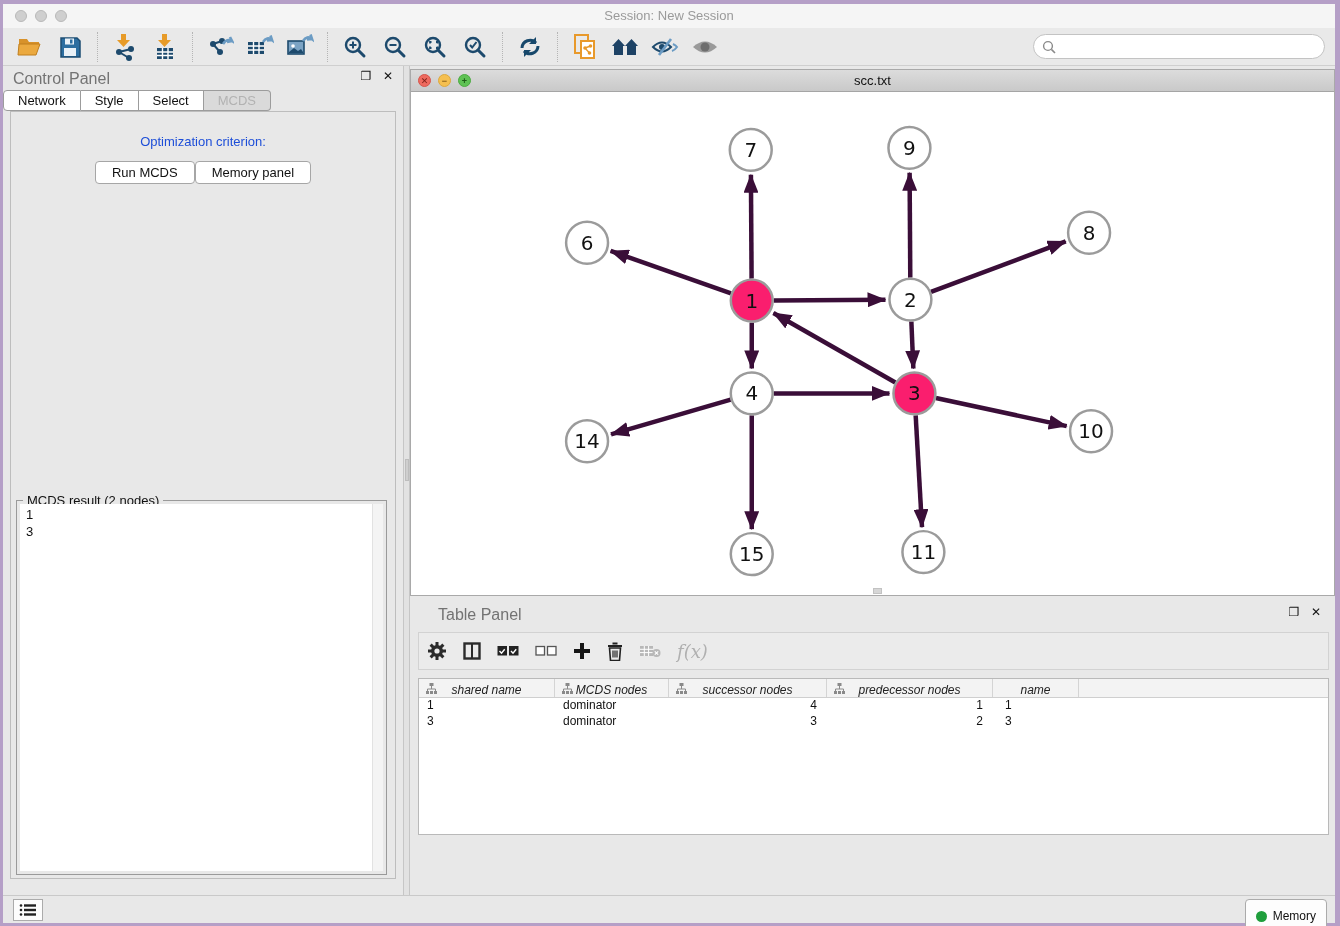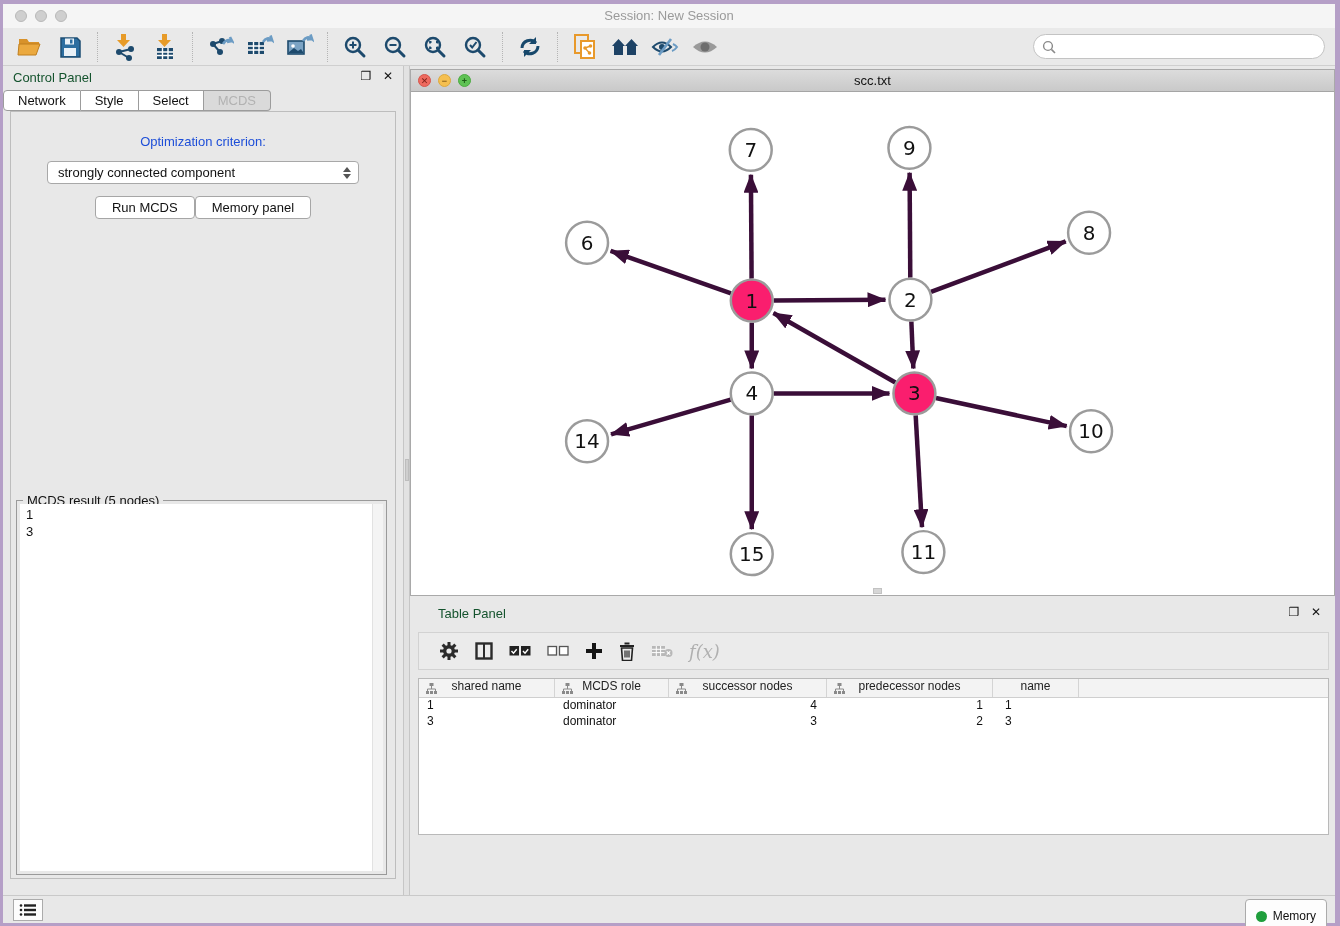--- a/index.html
+++ b/index.html
@@ -21,21 +21,21 @@
   .search-input { border:none; outline:none; background:transparent; font-size:12px; width:240px; margin-left:4px; }
 
   
   .main { position:absolute; top:62px; left:0; right:0; bottom:28px; }
   .vsplit { position:absolute; left:400px; top:0; width:7px; bottom:0; background:#e2e2e2; border-left:1px solid #c6c6c6; border-right:1px solid #c6c6c6; }
   .vgrip { position:absolute; left:1px; top:393px; width:4px; height:22px; background:#cfcfcf; border:1px solid #bdbdbd; }
 
   
   .cpanel { position:absolute; left:0; top:0; width:400px; bottom:0; }
   .panel-head { position:absolute; top:0; left:0; right:0; height:22px; }
-  .panel-title { position:absolute; left:10px; top:4px; font-size:13px; color:#14532d; }
+  .panel-title { position:absolute; left:10px; top:4px; font-size:16px; color:#737373; }
   .panel-icons { position:absolute; right:8px; top:3px; display:flex; gap:8px; font-size:12px; color:#111; }
   .pi { width:14px; text-align:center; cursor:default; font-weight:bold; }
   .cp-tabs { position:absolute; top:24px; left:0; right:0; display:flex; }
   .tab { height:21px; line-height:19px; padding:0 14px; font-size:13px; background:#fff; border:1px solid #9c9c9c; border-left-width:0; color:#111; }
   .tab:first-child { border-left-width:1px; border-radius:4px 0 0 4px; }
   .tab:last-child { border-radius:0 4px 4px 0; }
   .tab.sel { background:#dadada; color:#b2b2b2; }
   .cp-body { position:absolute; left:7px; right:7px; top:45px; bottom:16px; background:#e8e8e8; border:1px solid #bdbdbd; }
   .opt-label { margin-top:22px; text-align:center; font-size:13px; color:#1d4ed8; }
   .combo { position:relative; margin:12px auto 0 auto; width:312px; height:23px; background:#fff; border:1px solid #a8a8a8; border-radius:4px; font-size:13px; color:#111; line-height:21px; padding-left:10px; }
@@ -59,26 +59,26 @@
   .tl { position:absolute; top:4px; width:13px; height:13px; border-radius:50%; font-size:9px; font-weight:bold; text-align:center; line-height:12px; }
   .tl.red { left:7px; background:#ee6a5f; border:1px solid #d5554b; color:#7c1f18; }
   .tl.yel { left:27px; background:#f5bf4f; border:1px solid #dca93e; color:#8a6019; }
   .tl.grn { left:47px; background:#5fc254; border:1px solid #4aab40; color:#1d5c17; }
   .net-title { position:absolute; left:0; right:0; top:3px; text-align:center; font-size:13px; color:#111; }
   .canvas { position:absolute; top:22px; left:0; right:0; bottom:0; background:#fff; overflow:hidden; }
   .canvas-grip { position:absolute; left:50%; bottom:1px; width:9px; height:6px; background:#d6d6d6; border:1px solid #c2c2c2; }
 
   
   .tpanel { position:absolute; left:0; right:0; top:536px; bottom:0; }
-  .tp-toolbar { position:absolute; left:8px; right:6px; top:30px; height:38px; background:#ebebeb; border:1px solid #d2d2d2; display:flex; align-items:center; padding-left:20px; gap:16px; }
+  .tp-toolbar { position:absolute; left:8px; right:6px; top:30px; height:38px; background:#ebebeb; border:1px solid #d2d2d2; display:flex; align-items:center; padding-left:8px; gap:16px; }
   .tp-tool { display:flex; align-items:center; justify-content:center; height:30px; }
   .fx { font-family:"DejaVu Serif","Liberation Serif",serif; font-style:italic; font-size:18px; color:#b0b0b0; }
   .tp-table { position:absolute; left:8px; right:6px; top:76px; bottom:60px; background:#fff; border:1px solid #b9b9b9; }
   .thead { display:flex; height:19px; background:#f3f3f3; border-bottom:1px solid #cfcfcf; }
-  .th { position:relative; border-right:1px solid #d4d4d4; font-size:12px; color:#222; display:flex; align-items:flex-start; justify-content:center; }
+  .th { position:relative; border-right:1px solid #d4d4d4; font-size:12px; color:#222; display:flex; align-items:flex-end; justify-content:center;font-style:italic; }
   .th .hier { position:absolute; left:7px; top:4px; }
   .trow { display:flex; height:16px; font-size:12px; color:#111; }
   .td { overflow:hidden; white-space:nowrap; }
   .c0 { width:136px; } .c1 { width:114px; } .c2 { width:158px; } .c3 { width:166px; } .c4 { width:86px; }
   .al { padding-left:8px; text-align:left; } .ar { padding-right:10px; text-align:right; } .al2 { padding-left:12px; text-align:left; }
   .tp-tabs { position:absolute; left:0; right:0; top:245px; display:flex; justify-content:center; }
 
   
   .statusbar { position:absolute; bottom:0; left:0; right:0; height:28px; background:#e8e8e8; border-top:1px solid #c9c9c9; }
   .listbtn { position:absolute; left:10px; top:3px; width:30px; height:22px; background:#fdfdfd; border:1px solid #ababab; display:flex; align-items:center; justify-content:center; }
@@ -246,33 +246,26 @@
         </span>
       </div>
       <div class="cp-tabs">
         <div class="tab">Network</div>
         <div class="tab">Style</div>
         <div class="tab">Select</div>
         <div class="tab sel">MCDS</div>
       </div>
       <div class="cp-body">
         <div class="opt-label">Optimization criterion:</div>
-        <div class="combo">
-          <span>strongly connected component</span>
-          <span class="combo-stepper">
-            <span class="arr-up"></span>
-              <span class="arr-dn"></span>
-          </span>
-        </div>
         <div class="btn-row">
           <button class="pushbtn">Run MCDS</button>
           <button class="pushbtn">Memory panel</button>
         </div>
         <div class="result-box">
-          <span class="result-legend">MCDS result (5 nodes)</span>
+          <span class="result-legend">MCDS result (2 nodes)</span>
           <div class="result-inner">
             <div class="result-text">1
 3</div>
             <div class="result-scroll"></div>
           </div>
         </div>
       </div>
     </div>
 
     <div class="vsplit">
@@ -415,21 +408,21 @@
               <span>shared name</span>
             </div>
             <div class="th c1">
               <svg class="hier" width="11" height="11" viewBox="0 0 11 11">
                   <rect x="3.5" y="0" width="4" height="3" fill="#8a8a8a"></rect>
                   <path d="M5.5 3 v3 M1.5 6 h8 M1.5 6 v2 M9.5 6 v2" stroke="#8a8a8a" stroke-width="1"></path>
                   <rect x="0" y="8" width="3" height="3" fill="#8a8a8a"></rect>
                   <rect x="4" y="8" width="3" height="3" fill="#8a8a8a"></rect>
                   <rect x="8" y="8" width="3" height="3" fill="#8a8a8a"></rect>
                 </svg>
-              <span>MCDS role</span>
+              <span>MCDS nodes</span>
             </div>
             <div class="th c2">
               <svg class="hier" width="11" height="11" viewBox="0 0 11 11">
                   <rect x="3.5" y="0" width="4" height="3" fill="#8a8a8a"></rect>
                   <path d="M5.5 3 v3 M1.5 6 h8 M1.5 6 v2 M9.5 6 v2" stroke="#8a8a8a" stroke-width="1"></path>
                   <rect x="0" y="8" width="3" height="3" fill="#8a8a8a"></rect>
                   <rect x="4" y="8" width="3" height="3" fill="#8a8a8a"></rect>
                   <rect x="8" y="8" width="3" height="3" fill="#8a8a8a"></rect>
                 </svg>
               <span>successor nodes</span>

